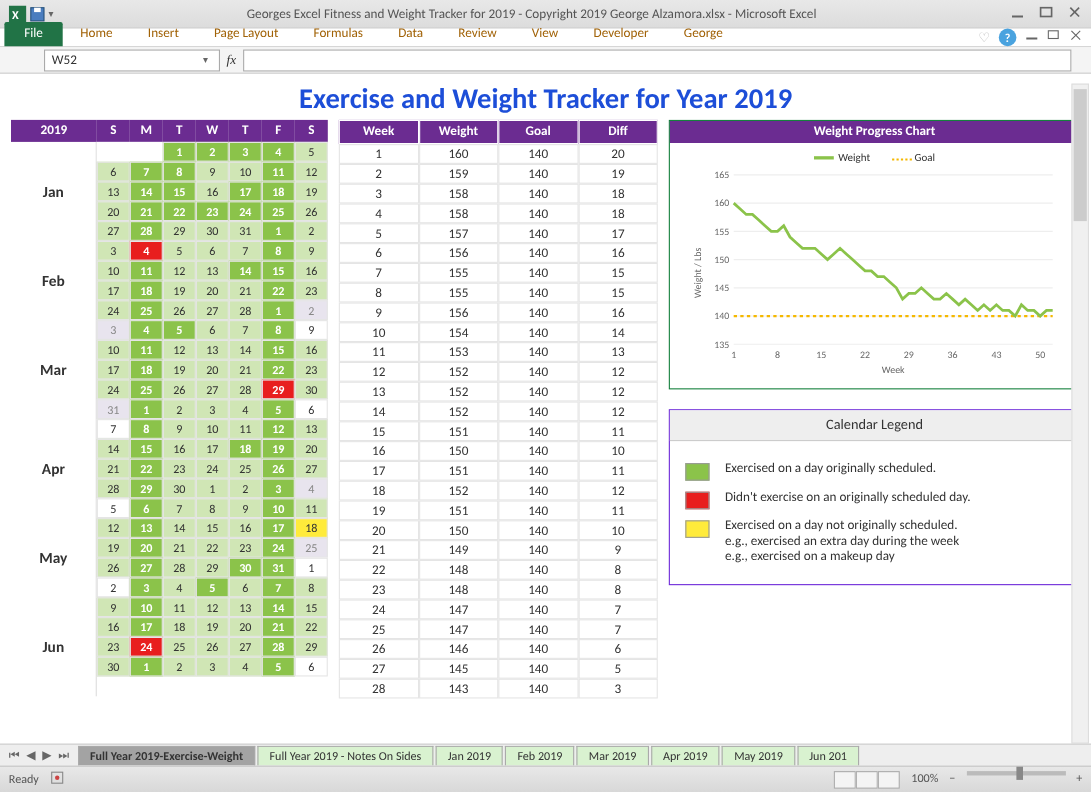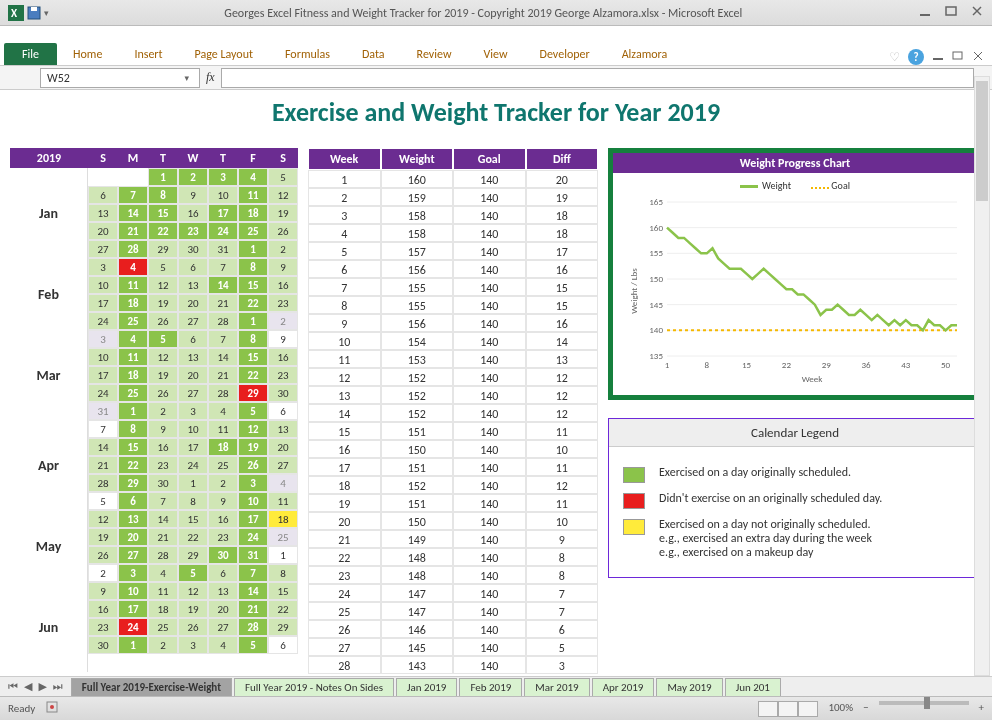--- a/index.html
+++ b/index.html
@@ -7,36 +7,36 @@
 
 
 .titlebar { height: 26px; background: linear-gradient(#e8e8e8,#dcdcdc); display: flex; align-items: center; padding: 0 8px; border-bottom: 1px solid #bbb; }
 .qat { display: flex; gap: 2px; align-items: center; }
 .qat-icon { width:16px; height:16px; display:inline-flex; align-items:center; justify-content:center; }
 .title-text { flex:1; text-align:center; color:#555; font-size:12px; }
 .winctrl { display:flex; gap:12px; }
 .winctrl svg { width:14px; height:14px; }
 
 
-.ribbon-tabs { height: 40px; background:#fff; display:flex; align-items:flex-end; border-bottom:1px solid #ccc; padding-left:4px; }
+.ribbon-tabs { height: 17px; background:#fff; display:flex; align-items:flex-end; border-bottom:1px solid #ccc; padding-left:4px; }
 .file-tab { background:#217346; color:#fff; padding:4px 18px; font-size:12px; border-radius:2px 2px 0 0; }
 .rtab { padding:4px 16px; color:#a16207; font-size:12px; }
 .ribbon-right { margin-left:auto; display:flex; gap:8px; align-items:center; padding-right:8px; }
 .help-circle { width:16px; height:16px; background:#4aa3df; border-radius:50%; color:#fff; display:inline-flex; align-items:center; justify-content:center; font-size:11px; font-weight:bold; }
 
 
 .fbar { height:24px; display:flex; align-items:center; border-bottom:1px solid #ccc; background:#f4f4f4; }
 .name-box { width:160px; margin-left:40px; border:1px solid #aaa; height:20px; display:flex; align-items:center; padding:0 6px; background:#fff; font-size:12px; }
 .name-dd { margin-left:auto; margin-right:4px; }
 .fx { margin:0 6px; font-style:italic; font-family:serif; }
 .formula-input { flex:1; margin-right:18px; height:20px; border:1px solid #aaa; background:#fff; padding:0 6px; }
 
 
 .sheet { padding:6px 10px 0 10px; }
-.main-title { text-align:center; font-size:26px; font-weight:bold; color:#0f766e; font-family:Calibri,Arial,sans-serif; margin-bottom:20px; }
+.main-title { text-align:center; font-size:26px; font-weight:bold; color:#1d4ed8; font-family:Calibri,Arial,sans-serif; margin-bottom:4px; }
 
 .cols { display:flex; gap:10px; }
 
 
 .cal { width:288px; }
 .cal-header { display:flex; }
 .year-cell { width:78px; background:#6b2c91; color:#fff; font-weight:bold; text-align:center; padding:3px 0; }
 .dow-row { display:flex; flex:1; }
 .dow { width:30px; background:#6b2c91; color:#fff; text-align:center; font-weight:bold; padding:3px 0; }
 .cal-body { display:flex; }
@@ -54,21 +54,21 @@
 
 
 .wk-table { width:290px; }
 .wt-head { display:flex; }
 .wt-h { flex:1; background:#6b2c91; color:#fff; text-align:center; font-weight:bold; padding:3px 0; border:0.5px solid #fff; }
 .wt-body .wt-r { display:flex; }
 .wt-c { flex:1; text-align:center; padding:1px 0; font-size:12px; border:0.5px solid #e5e5e5; height:18px; line-height:16px; }
 
 
 .right-col { flex:1; }
-.chart-card { border:5px solid #15803d; }
+.chart-card { border:1px solid #15803d; }
 .chart-head { background:#6b2c91; color:#fff; text-align:center; font-weight:bold; padding:3px 0; }
 .chart-body { padding:6px; }
 .chart-legend { display:flex; justify-content:center; gap:20px; font-size:10px; margin-bottom:4px; }
 .lg-swatch { display:inline-block; width:18px; height:2px; vertical-align:middle; margin-right:4px; }
 .lg-w { background:#8bc34a; height:3px; }
 .lg-g { border-top:2px dotted #f5b800; display:inline-block; width:18px; }
 .chart-svg { width:100%; height:190px; }
 
 .legend-card { border:1px solid #6d28d9; margin-top:18px; }
 .legend-head { background:#eee; text-align:center; padding:6px; border-bottom:1px solid #ccc; font-size:13px; }
@@ -134,21 +134,21 @@
   <div class="file-tab">File</div>
   <div id="rtabs" style="display: flex;">
       <div class="rtab">Home</div>
       <div class="rtab">Insert</div>
       <div class="rtab">Page Layout</div>
       <div class="rtab">Formulas</div>
       <div class="rtab">Data</div>
       <div class="rtab">Review</div>
       <div class="rtab">View</div>
       <div class="rtab">Developer</div>
-      <div class="rtab">Alzamora</div>
+      <div class="rtab">George</div>
     </div>
   <div class="ribbon-right">
     <span style="color:#bbb;">♡</span>
     <span class="help-circle">?</span>
     <span><svg width="12" height="12">
           <line x1="1" y1="9" x2="11" y2="9" stroke="#666" stroke-width="2"></line>
         </svg></span>
     <span><svg width="12" height="12">
           <rect x="1" y="2" width="9" height="7" fill="none" stroke="#666"></rect>
         </svg></span>

